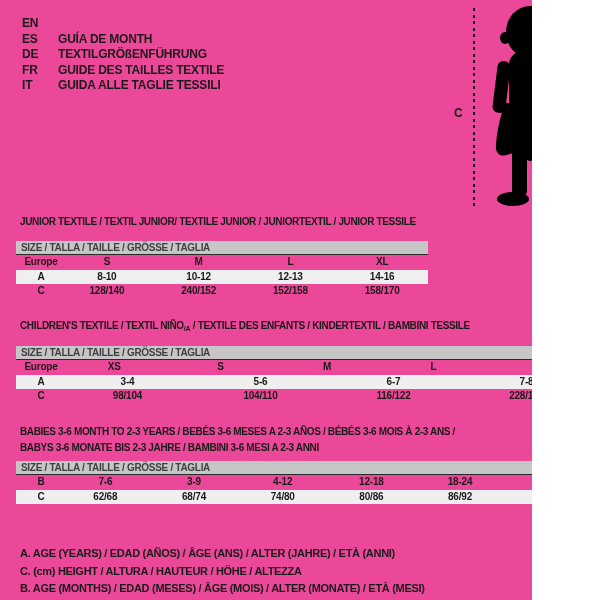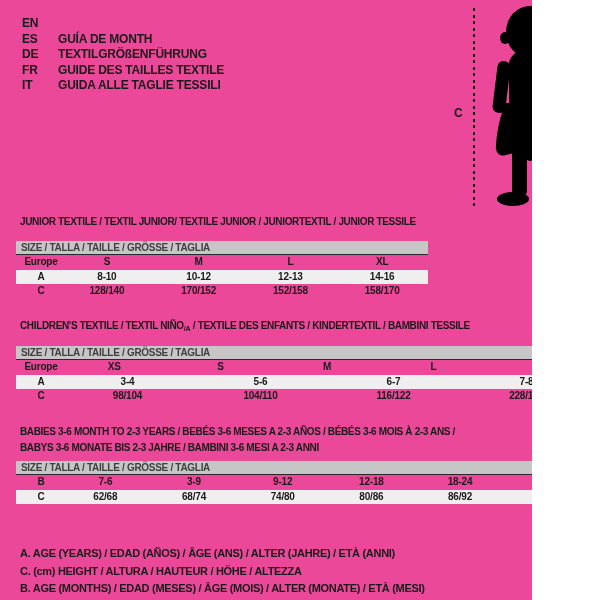--- a/index.html
+++ b/index.html
@@ -108,21 +108,21 @@
       <div class="t-row shaded">
         <div class="t-label">A</div>
         <div class="t-cell">8-10</div>
         <div class="t-cell">10-12</div>
         <div class="t-cell">12-13</div>
         <div class="t-cell">14-16</div>
       </div>
       <div class="t-row">
         <div class="t-label">C</div>
         <div class="t-cell">128/140</div>
-        <div class="t-cell">170/152</div>
+        <div class="t-cell">240/152</div>
         <div class="t-cell">152/158</div>
         <div class="t-cell">158/170</div>
       </div>
     </div>
   <div class="size-table" id="table-1">
       <div class="size-bar">SIZE / TALLA / TAILLE / GRÖSSE / TAGLIA</div>
       <div class="t-row">
         <div class="t-label">Europe</div>
         <div class="t-cell">XS</div>
         <div class="t-cell">S</div>
@@ -144,21 +144,21 @@
         <div class="t-cell">116/122</div>
         <div class="t-cell">228/128</div>
       </div>
     </div>
   <div class="size-table" id="table-2">
       <div class="size-bar">SIZE / TALLA / TAILLE / GRÖSSE / TAGLIA</div>
       <div class="t-row">
         <div class="t-label">B</div>
         <div class="t-cell">7-6</div>
         <div class="t-cell">3-9</div>
-        <div class="t-cell">9-12</div>
+        <div class="t-cell">4-12</div>
         <div class="t-cell">12-18</div>
         <div class="t-cell">18-24</div>
         <div class="t-cell">24-36</div>
       </div>
       <div class="t-row shaded">
         <div class="t-label">C</div>
         <div class="t-cell">62/68</div>
         <div class="t-cell">68/74</div>
         <div class="t-cell">74/80</div>
         <div class="t-cell">80/86</div>

